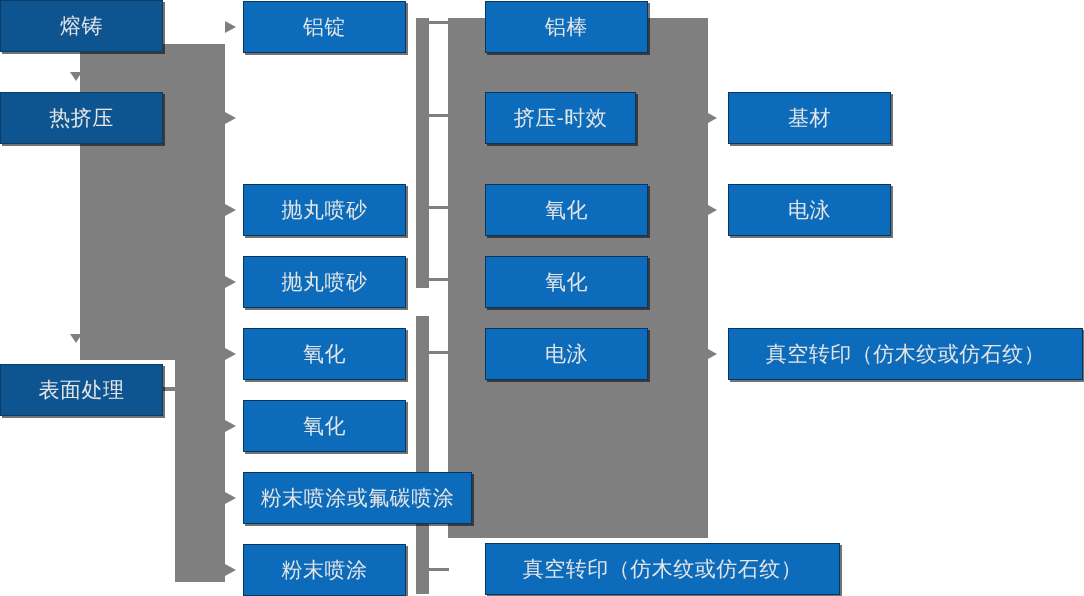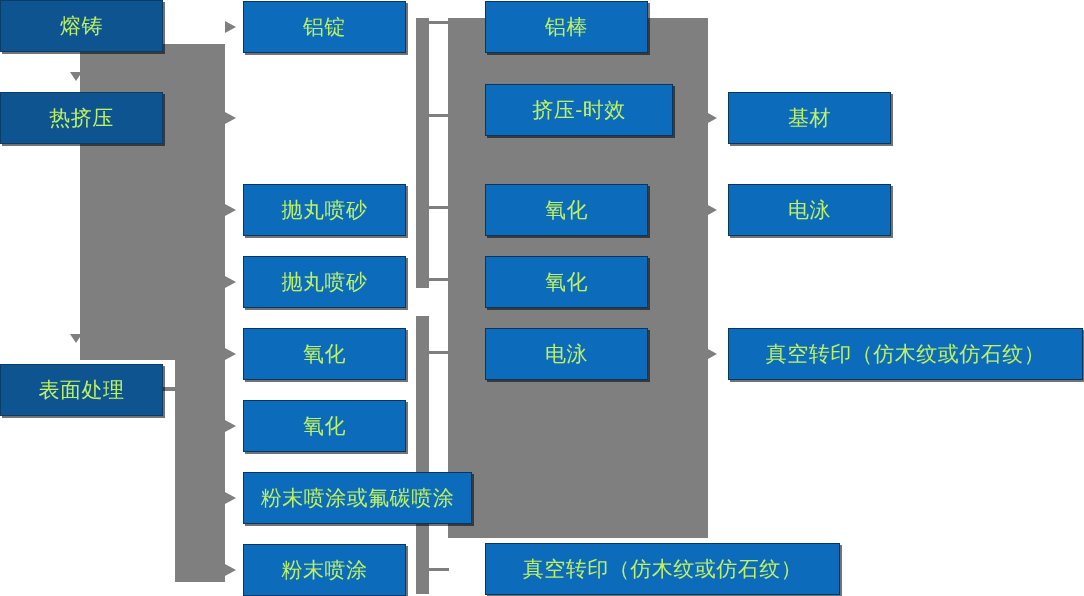--- a/index.html
+++ b/index.html
@@ -52,21 +52,21 @@
     border-right: 6px solid transparent;
     border-top: 9px solid #7F7F7F;
   }
   
   .box {
     position: absolute;
     box-sizing: border-box;
     display: flex;
     align-items: center;
     justify-content: center;
-    color: #bef264;
+    color: #e5e5e5;
     font-size: 21px;
     line-height: 1.1;
     letter-spacing: 0.5px;
     border: 1px solid #17375E;
     box-shadow: 2px 2px 0 rgba(0,0,0,0.55);
     white-space: nowrap;
   }
   .box-dark {
     background: #0E5490;
     border-color: #0B3D68;
@@ -144,21 +144,21 @@
   <div class="box box-mid" style="left:243px; top:472px; width:229px; height:52px;">
     <span>粉末喷涂或氟碳喷涂</span>
   </div>
   <div class="box box-mid" style="left:485px; top:1px; width:163px; height:52px;">
     <span>铝棒</span>
   </div>
 
   <div class="box box-mid" style="left:243px; top:544px; width:163px; height:52px;">
     <span>粉末喷涂</span>
   </div>
-  <div class="box box-mid" style="left:485px; top:84px; width:188px; height:52px;">
+  <div class="box box-mid" style="left:485px; top:92px; width:151px; height:52px;">
     <span>挤压-时效</span>
   </div>
   <div class="box box-mid" style="left:485px; top:184px; width:163px; height:52px;">
     <span>氧化</span>
   </div>
   <div class="box box-mid" style="left:485px; top:256px; width:163px; height:52px;">
     <span>氧化</span>
   </div>
   <div class="box box-mid" style="left:485px; top:328px; width:163px; height:52px;">
     <span>电泳</span>

